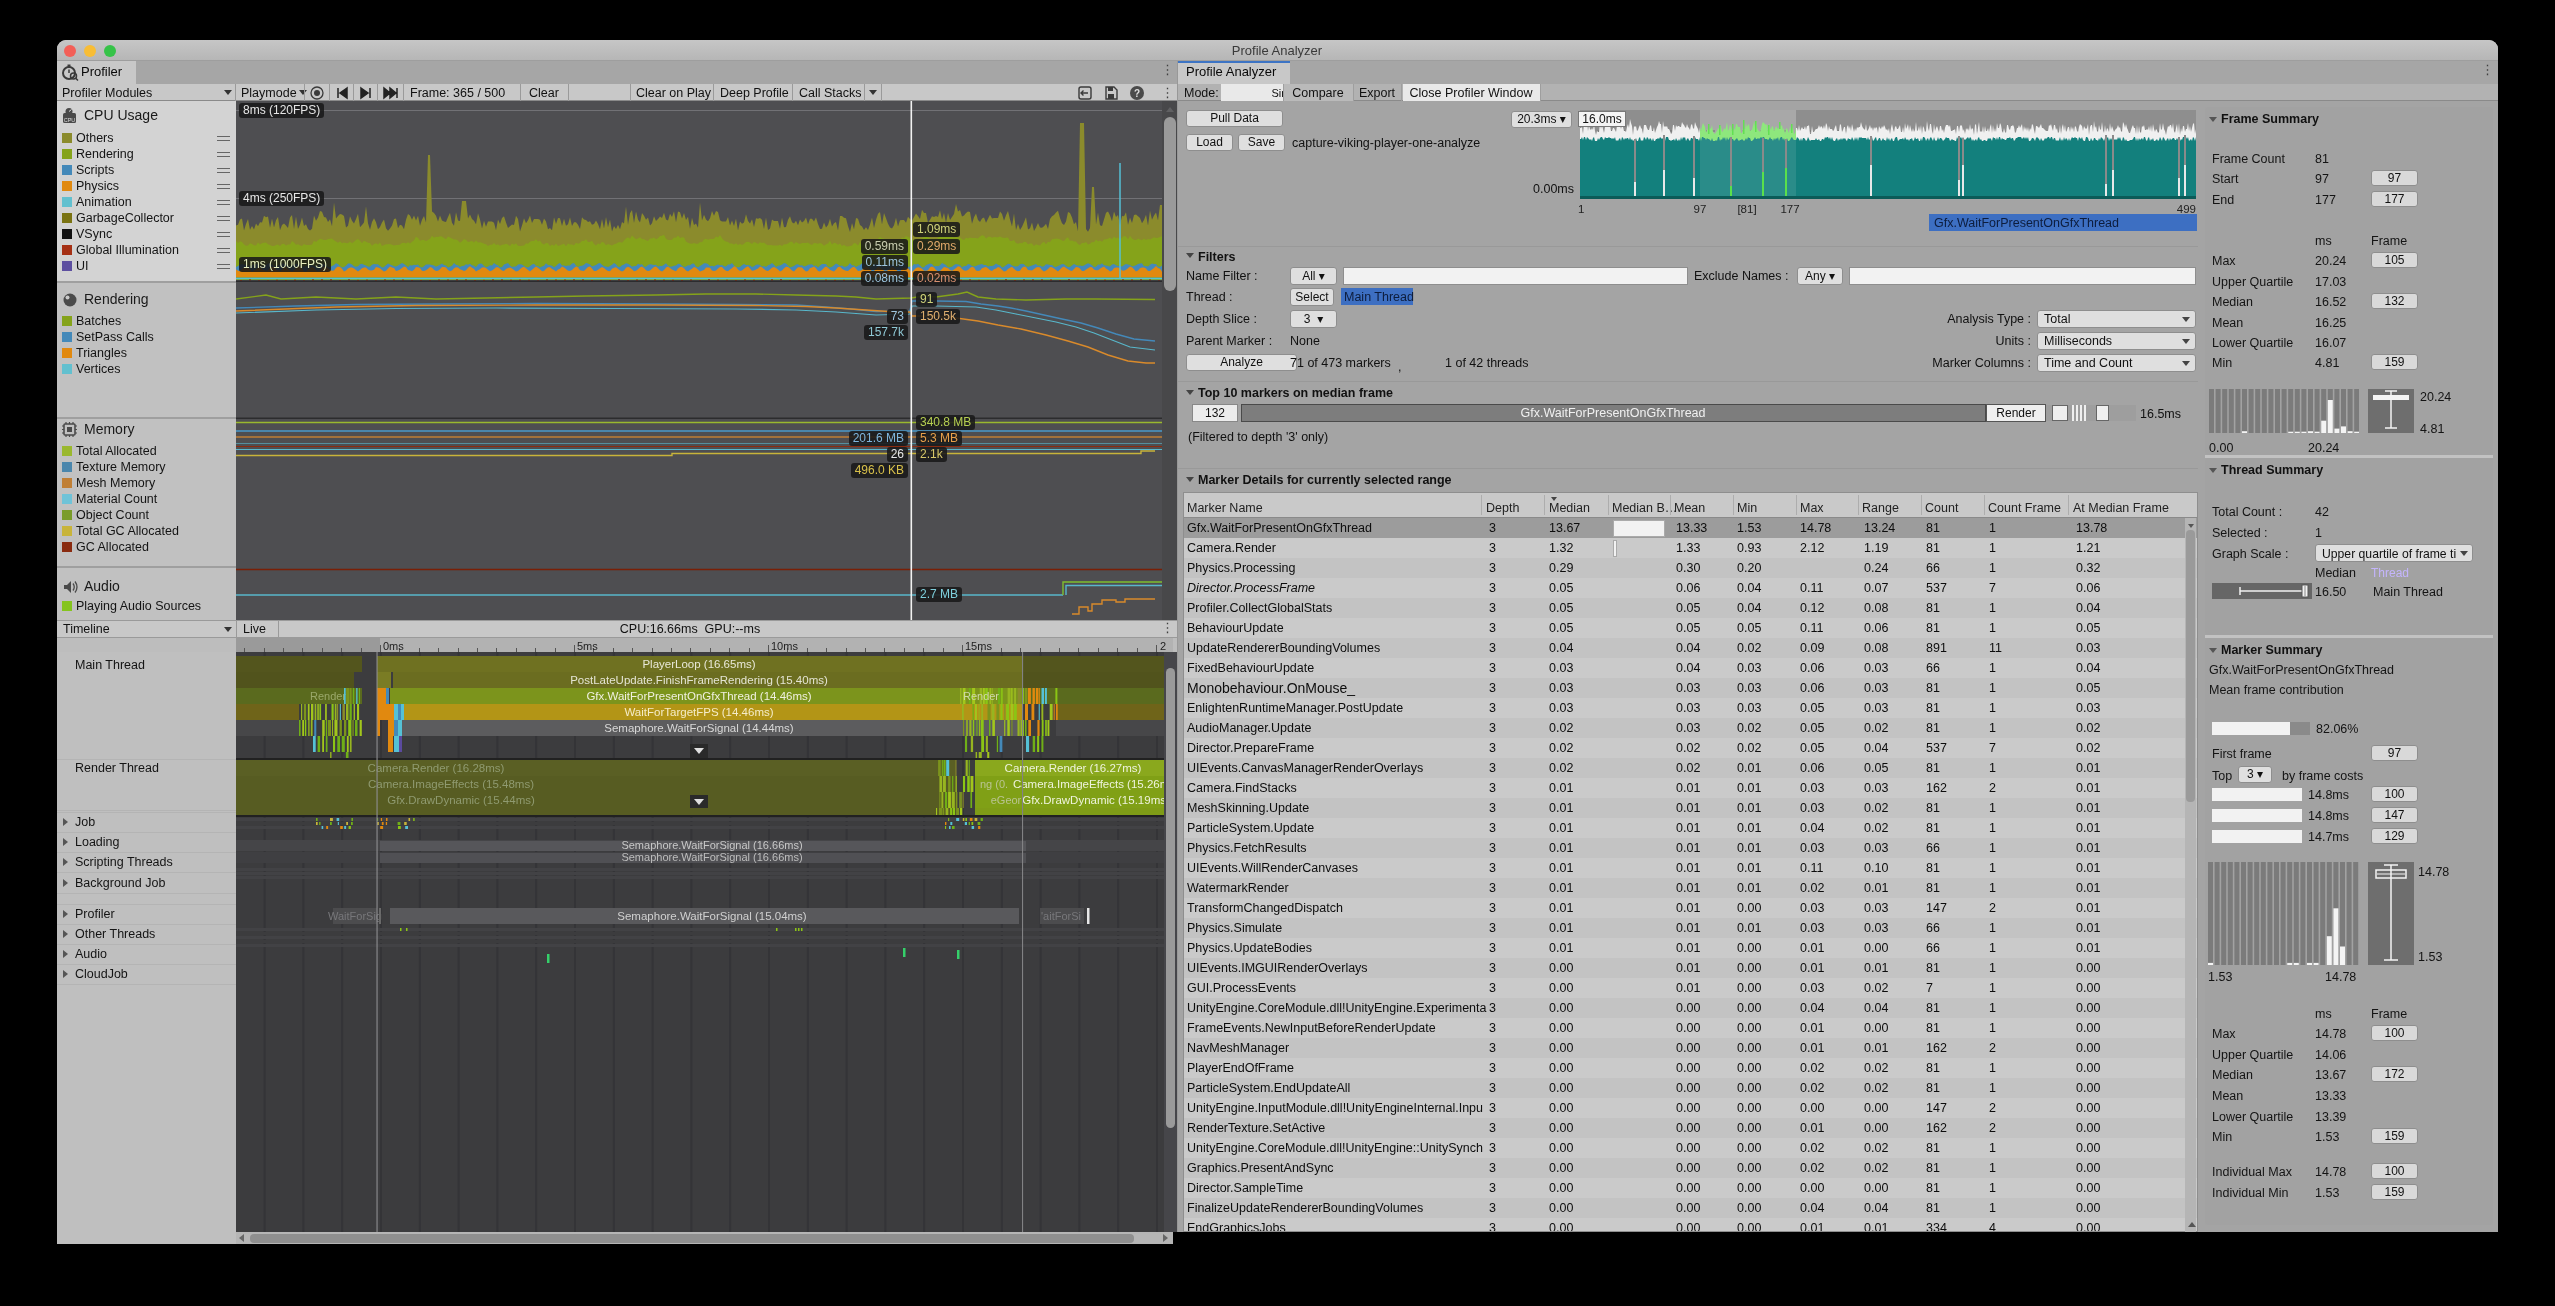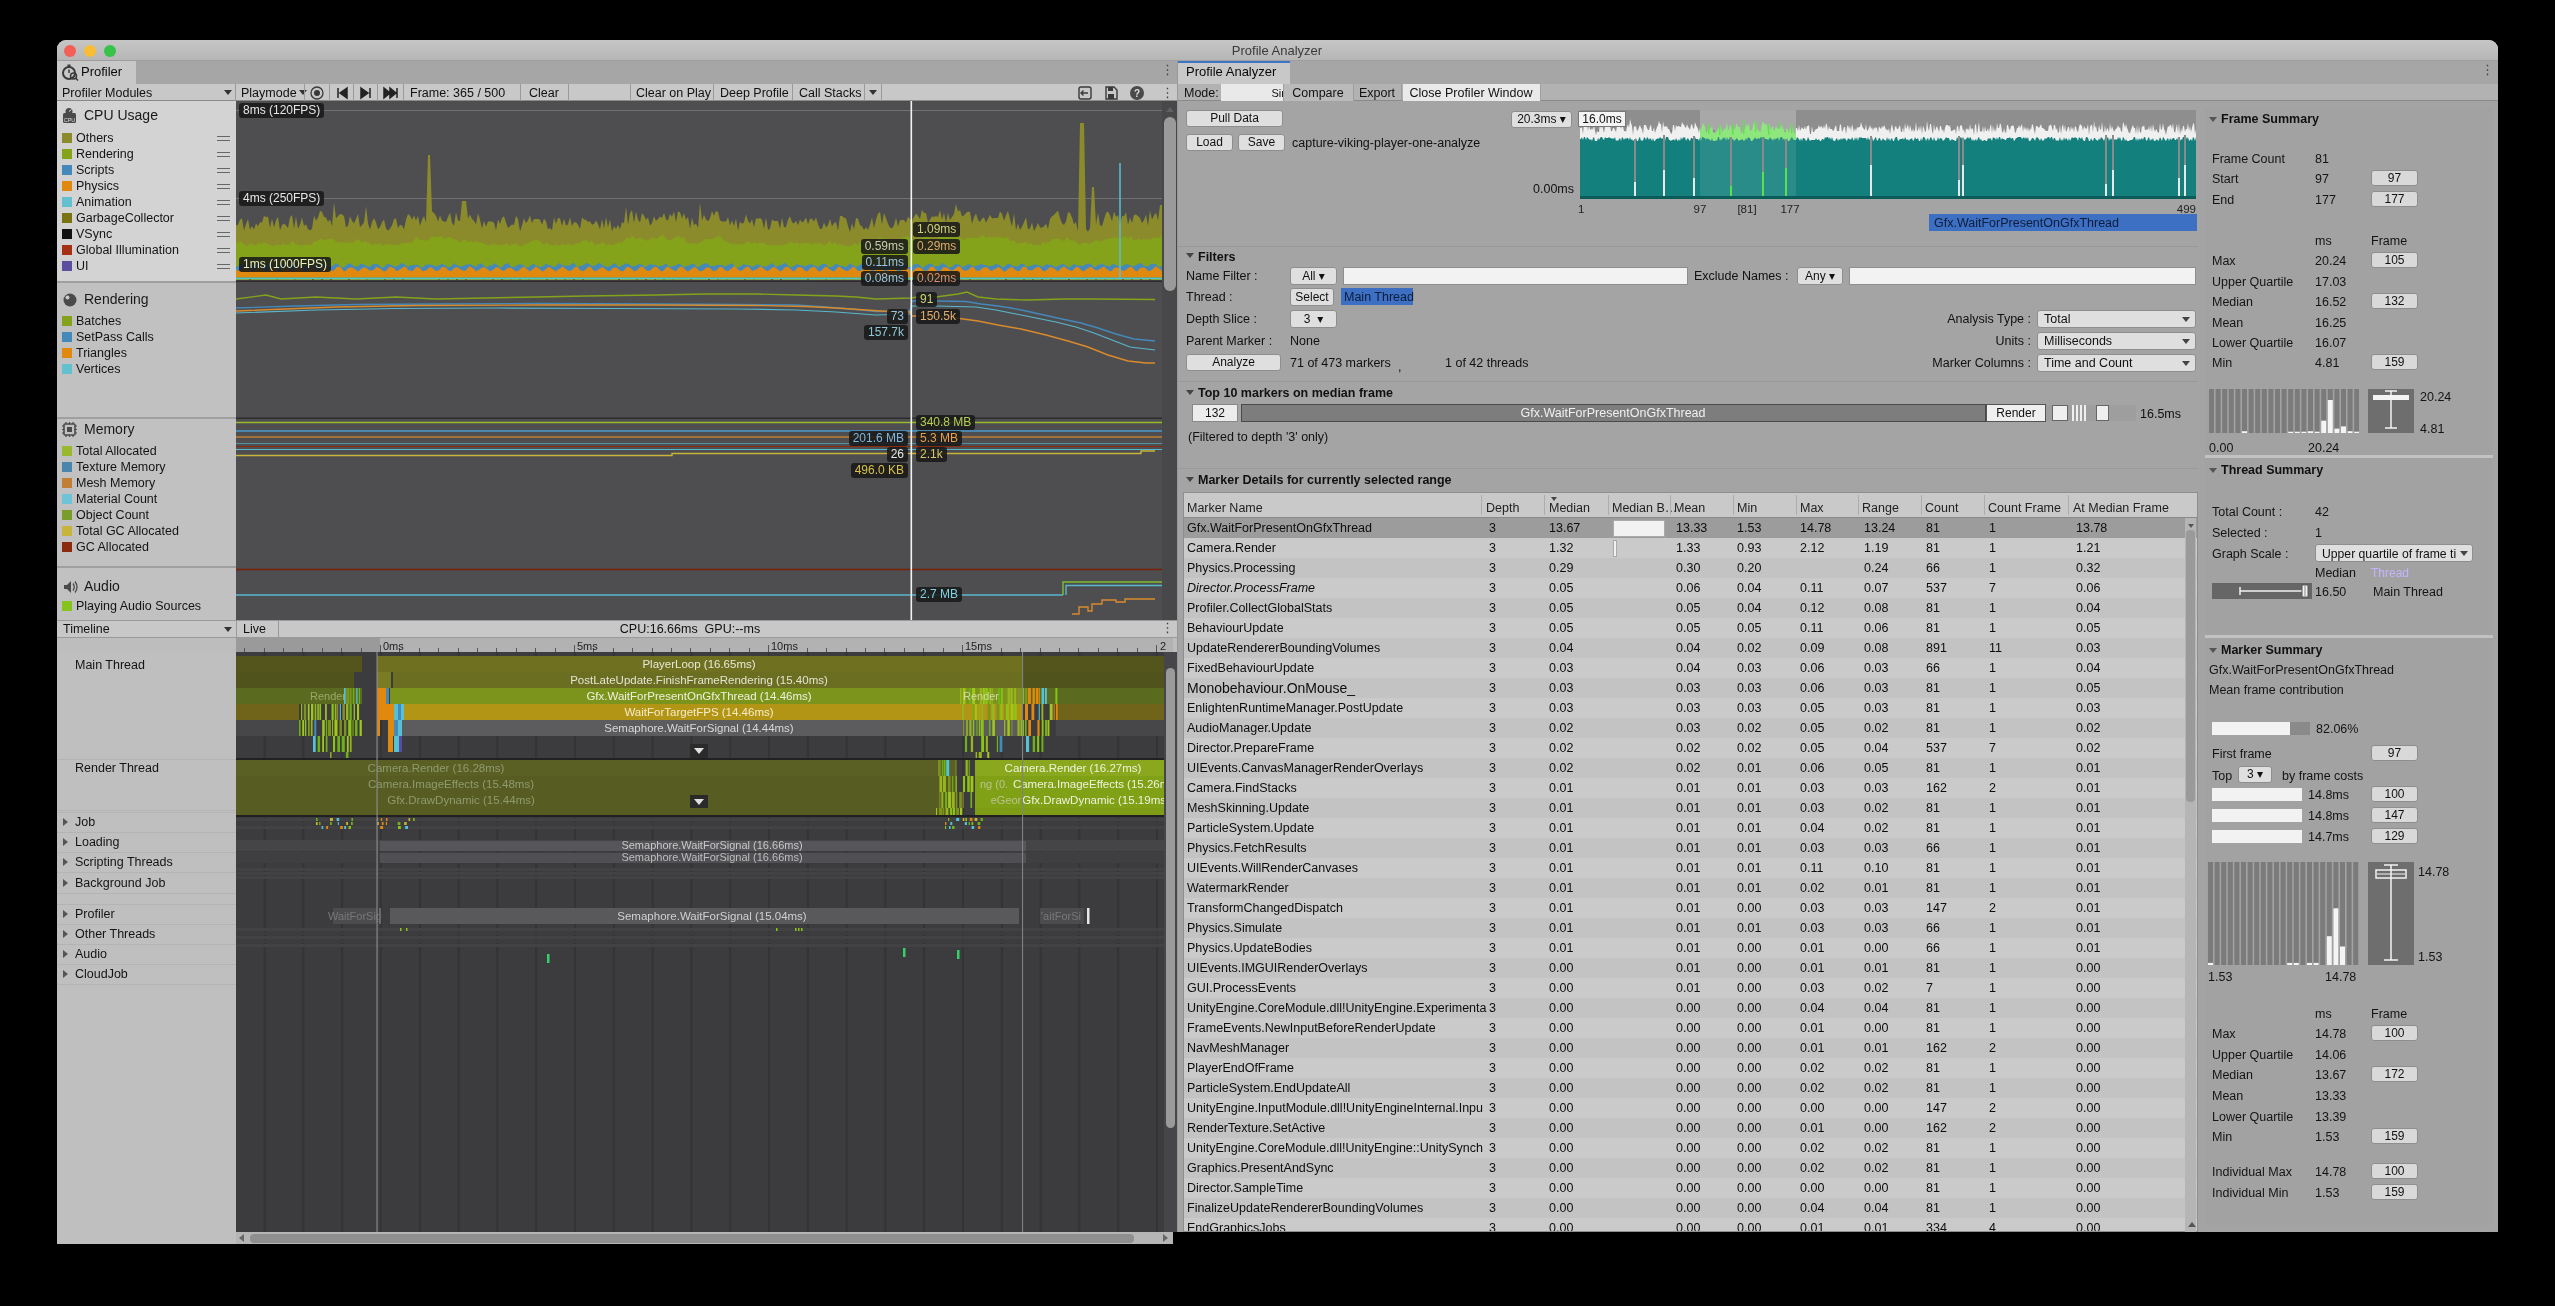--- a/index.html
+++ b/index.html
@@ -850,21 +850,21 @@
 <div class="txr" style="right:524px;top:312px;font-size:12.5px;color:#111;">Analysis Type :</div>
 <div class="btn" style="left:2037px;top:310px;width:159px;height:18px;line-height:16px;background:#dfdfdf;font-size:12px"></div>
 <div class="tx" style="left:2044px;top:312px;font-size:12.5px;color:#111;">Total</div>
 <div class="abs" style="left:2182px;top:317px;width:0;height:0;border-left:4px solid transparent;border-right:4px solid transparent;border-top:5px solid #444"></div>
 <div class="tx" style="left:1186px;top:334px;font-size:12.5px;color:#111;">Parent Marker :</div>
 <div class="tx" style="left:1290px;top:334px;font-size:12.5px;color:#111;">None</div>
 <div class="txr" style="right:524px;top:334px;font-size:12.5px;color:#111;">Units :</div>
 <div class="btn" style="left:2037px;top:332px;width:159px;height:18px;line-height:16px;background:#dfdfdf;font-size:12px"></div>
 <div class="tx" style="left:2044px;top:334px;font-size:12.5px;color:#111;">Milliseconds</div>
 <div class="abs" style="left:2182px;top:339px;width:0;height:0;border-left:4px solid transparent;border-right:4px solid transparent;border-top:5px solid #444"></div>
-<div class="btn" style="left:1186px;top:354px;width:95px;height:17px;line-height:15px;background:#dfdfdf;font-size:12px">Analyze</div>
+<div class="btn" style="left:1186px;top:354px;width:111px;height:17px;line-height:15px;background:#dfdfdf;font-size:12px">Analyze</div>
 <div class="tx" style="left:1290px;top:356px;font-size:12.5px;color:#111;">71 of 473 markers</div>
 <div class="tx" style="left:1398px;top:360px;font-size:12.5px;color:#111;">,</div>
 <div class="tx" style="left:1409px;top:356px;font-size:12.5px;color:#111;margin-left:36px;">1 of 42 threads</div>
 <div class="txr" style="right:524px;top:356px;font-size:12.5px;color:#111;">Marker Columns :</div>
 <div class="btn" style="left:2037px;top:354px;width:159px;height:18px;line-height:16px;background:#dfdfdf;font-size:12px"></div>
 <div class="tx" style="left:2044px;top:356px;font-size:12.5px;color:#111;">Time and Count</div>
 <div class="abs" style="left:2182px;top:361px;width:0;height:0;border-left:4px solid transparent;border-right:4px solid transparent;border-top:5px solid #444"></div>
 <div class="abs" style="left:1178px;top:381px;width:1020px;height:1px;background:#999"></div>
 <div class="abs" style="left:1186px;top:390px;width:0;height:0;border-left:4px solid transparent;border-right:4px solid transparent;border-top:5px solid #444"></div>
 <div class="tx" style="left:1198px;top:386px;font-size:12.5px;color:#111;font-weight:bold;">Top 10 markers on median frame</div>

